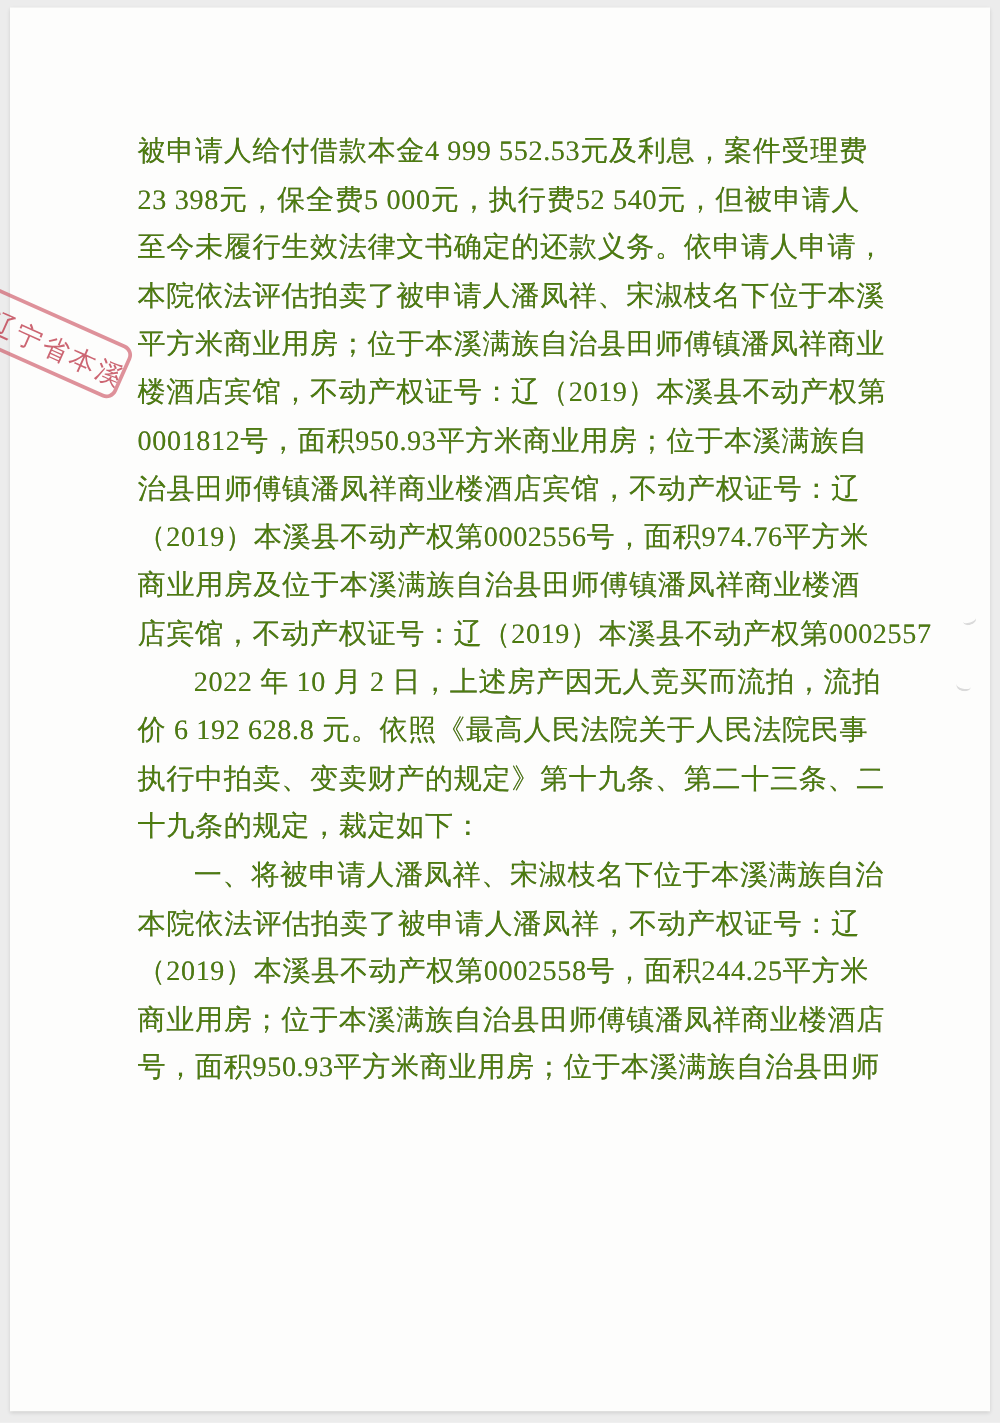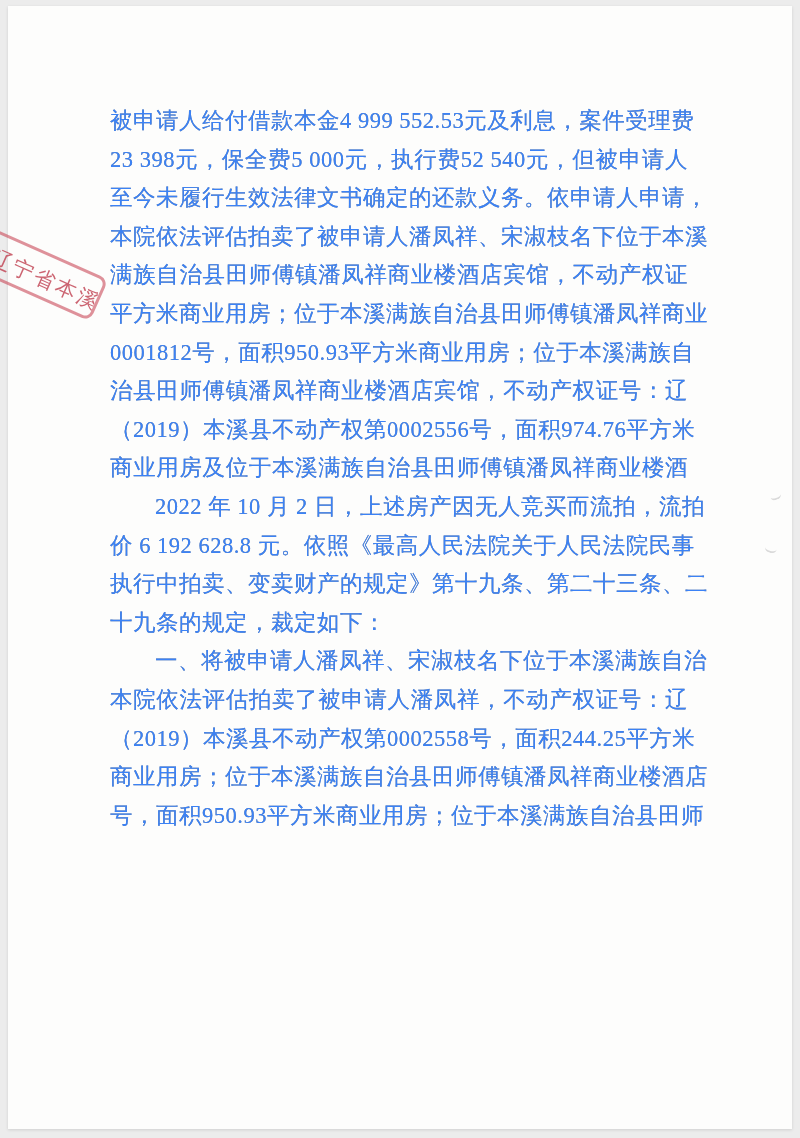--- a/index.html
+++ b/index.html
@@ -30,21 +30,21 @@
   .content {
     position: absolute;
     left: 102px;
     top: 96px;
     width: 578px;
   }
   .line {
     font-size: 22.5px;
     height: 38.6px;
     line-height: 38.6px;
-    color: #3b82f6;
+    color: #4d7c0f;
     letter-spacing: 0.5px;
     text-align: justify;
     text-align-last: justify;
     white-space: nowrap;
     overflow: visible;
     
     text-shadow: 0 0 0.4px rgba(30,30,30,0.55);
   }
   .line.para-end {
     text-align-last: left;
@@ -93,26 +93,27 @@
 <div class="scan-frame">
   <div class="paper">
 
     <div class="stamp">辽宁省本溪</div>
 
     <div class="content">
       <div class="line">被申请人给付借款本金4 999 552.53元及利息，案件受理费</div>
       <div class="line">23 398元，保全费5 000元，执行费52 540元，但被申请人</div>
       <div class="line">至今未履行生效法律文书确定的还款义务。依申请人申请，</div>
       <div class="line">本院依法评估拍卖了被申请人潘凤祥、宋淑枝名下位于本溪</div>
-      <div class="line">满族自治县田师傅镇潘凤祥商业楼酒店宾馆，不动产权证</div>
       <div class="line">平方米商业用房；位于本溪满族自治县田师傅镇潘凤祥商业</div>
+      <div class="line">楼酒店宾馆，不动产权证号：辽（2019）本溪县不动产权第</div>
       <div class="line">0001812号，面积950.93平方米商业用房；位于本溪满族自</div>
       <div class="line">治县田师傅镇潘凤祥商业楼酒店宾馆，不动产权证号：辽</div>
       <div class="line">（2019）本溪县不动产权第0002556号，面积974.76平方米</div>
       <div class="line">商业用房及位于本溪满族自治县田师傅镇潘凤祥商业楼酒</div>
+      <div class="line">店宾馆，不动产权证号：辽（2019）本溪县不动产权第0002557</div>
       <div class="line indent">2022 年 10 月 2 日，上述房产因无人竞买而流拍，流拍</div>
       <div class="line">价 6 192 628.8 元。依照《最高人民法院关于人民法院民事</div>
       <div class="line">执行中拍卖、变卖财产的规定》第十九条、第二十三条、二</div>
       <div class="line para-end">十九条的规定，裁定如下：</div>
       <div class="line indent">一、将被申请人潘凤祥、宋淑枝名下位于本溪满族自治</div>
       <div class="line">本院依法评估拍卖了被申请人潘凤祥，不动产权证号：辽</div>
       <div class="line">（2019）本溪县不动产权第0002558号，面积244.25平方米</div>
       <div class="line">商业用房；位于本溪满族自治县田师傅镇潘凤祥商业楼酒店</div>
       <div class="line">号，面积950.93平方米商业用房；位于本溪满族自治县田师</div>
     </div>

